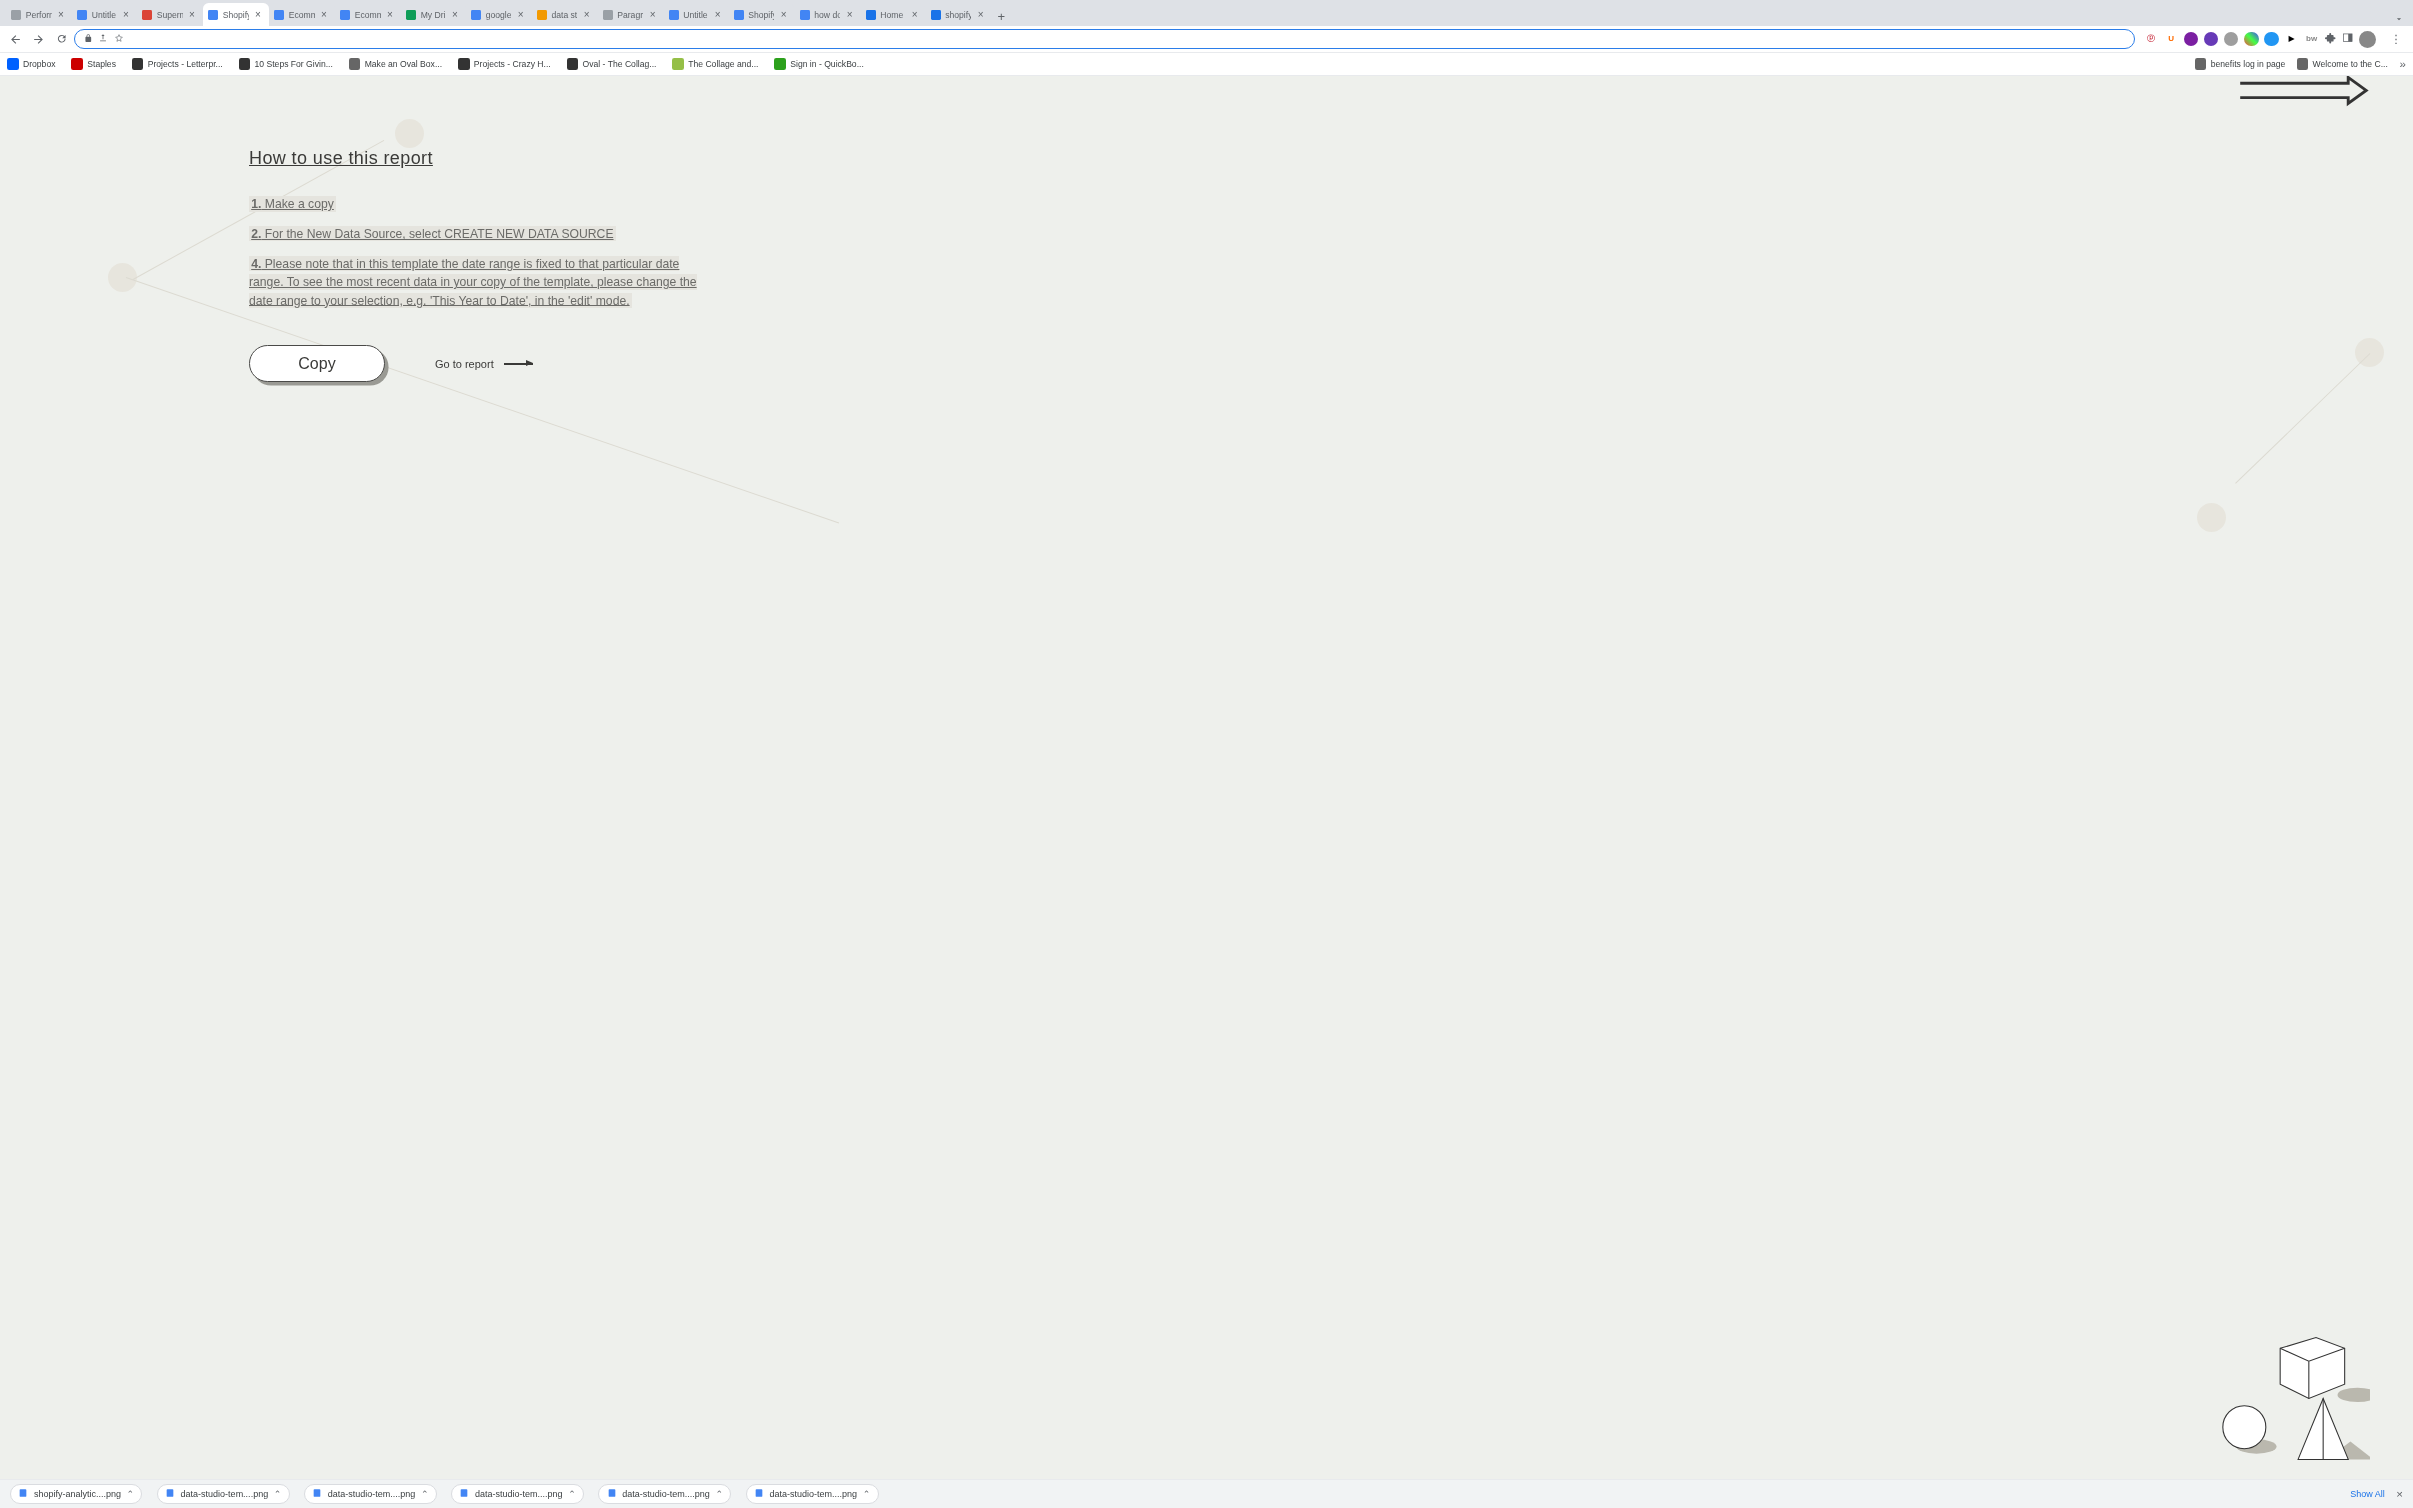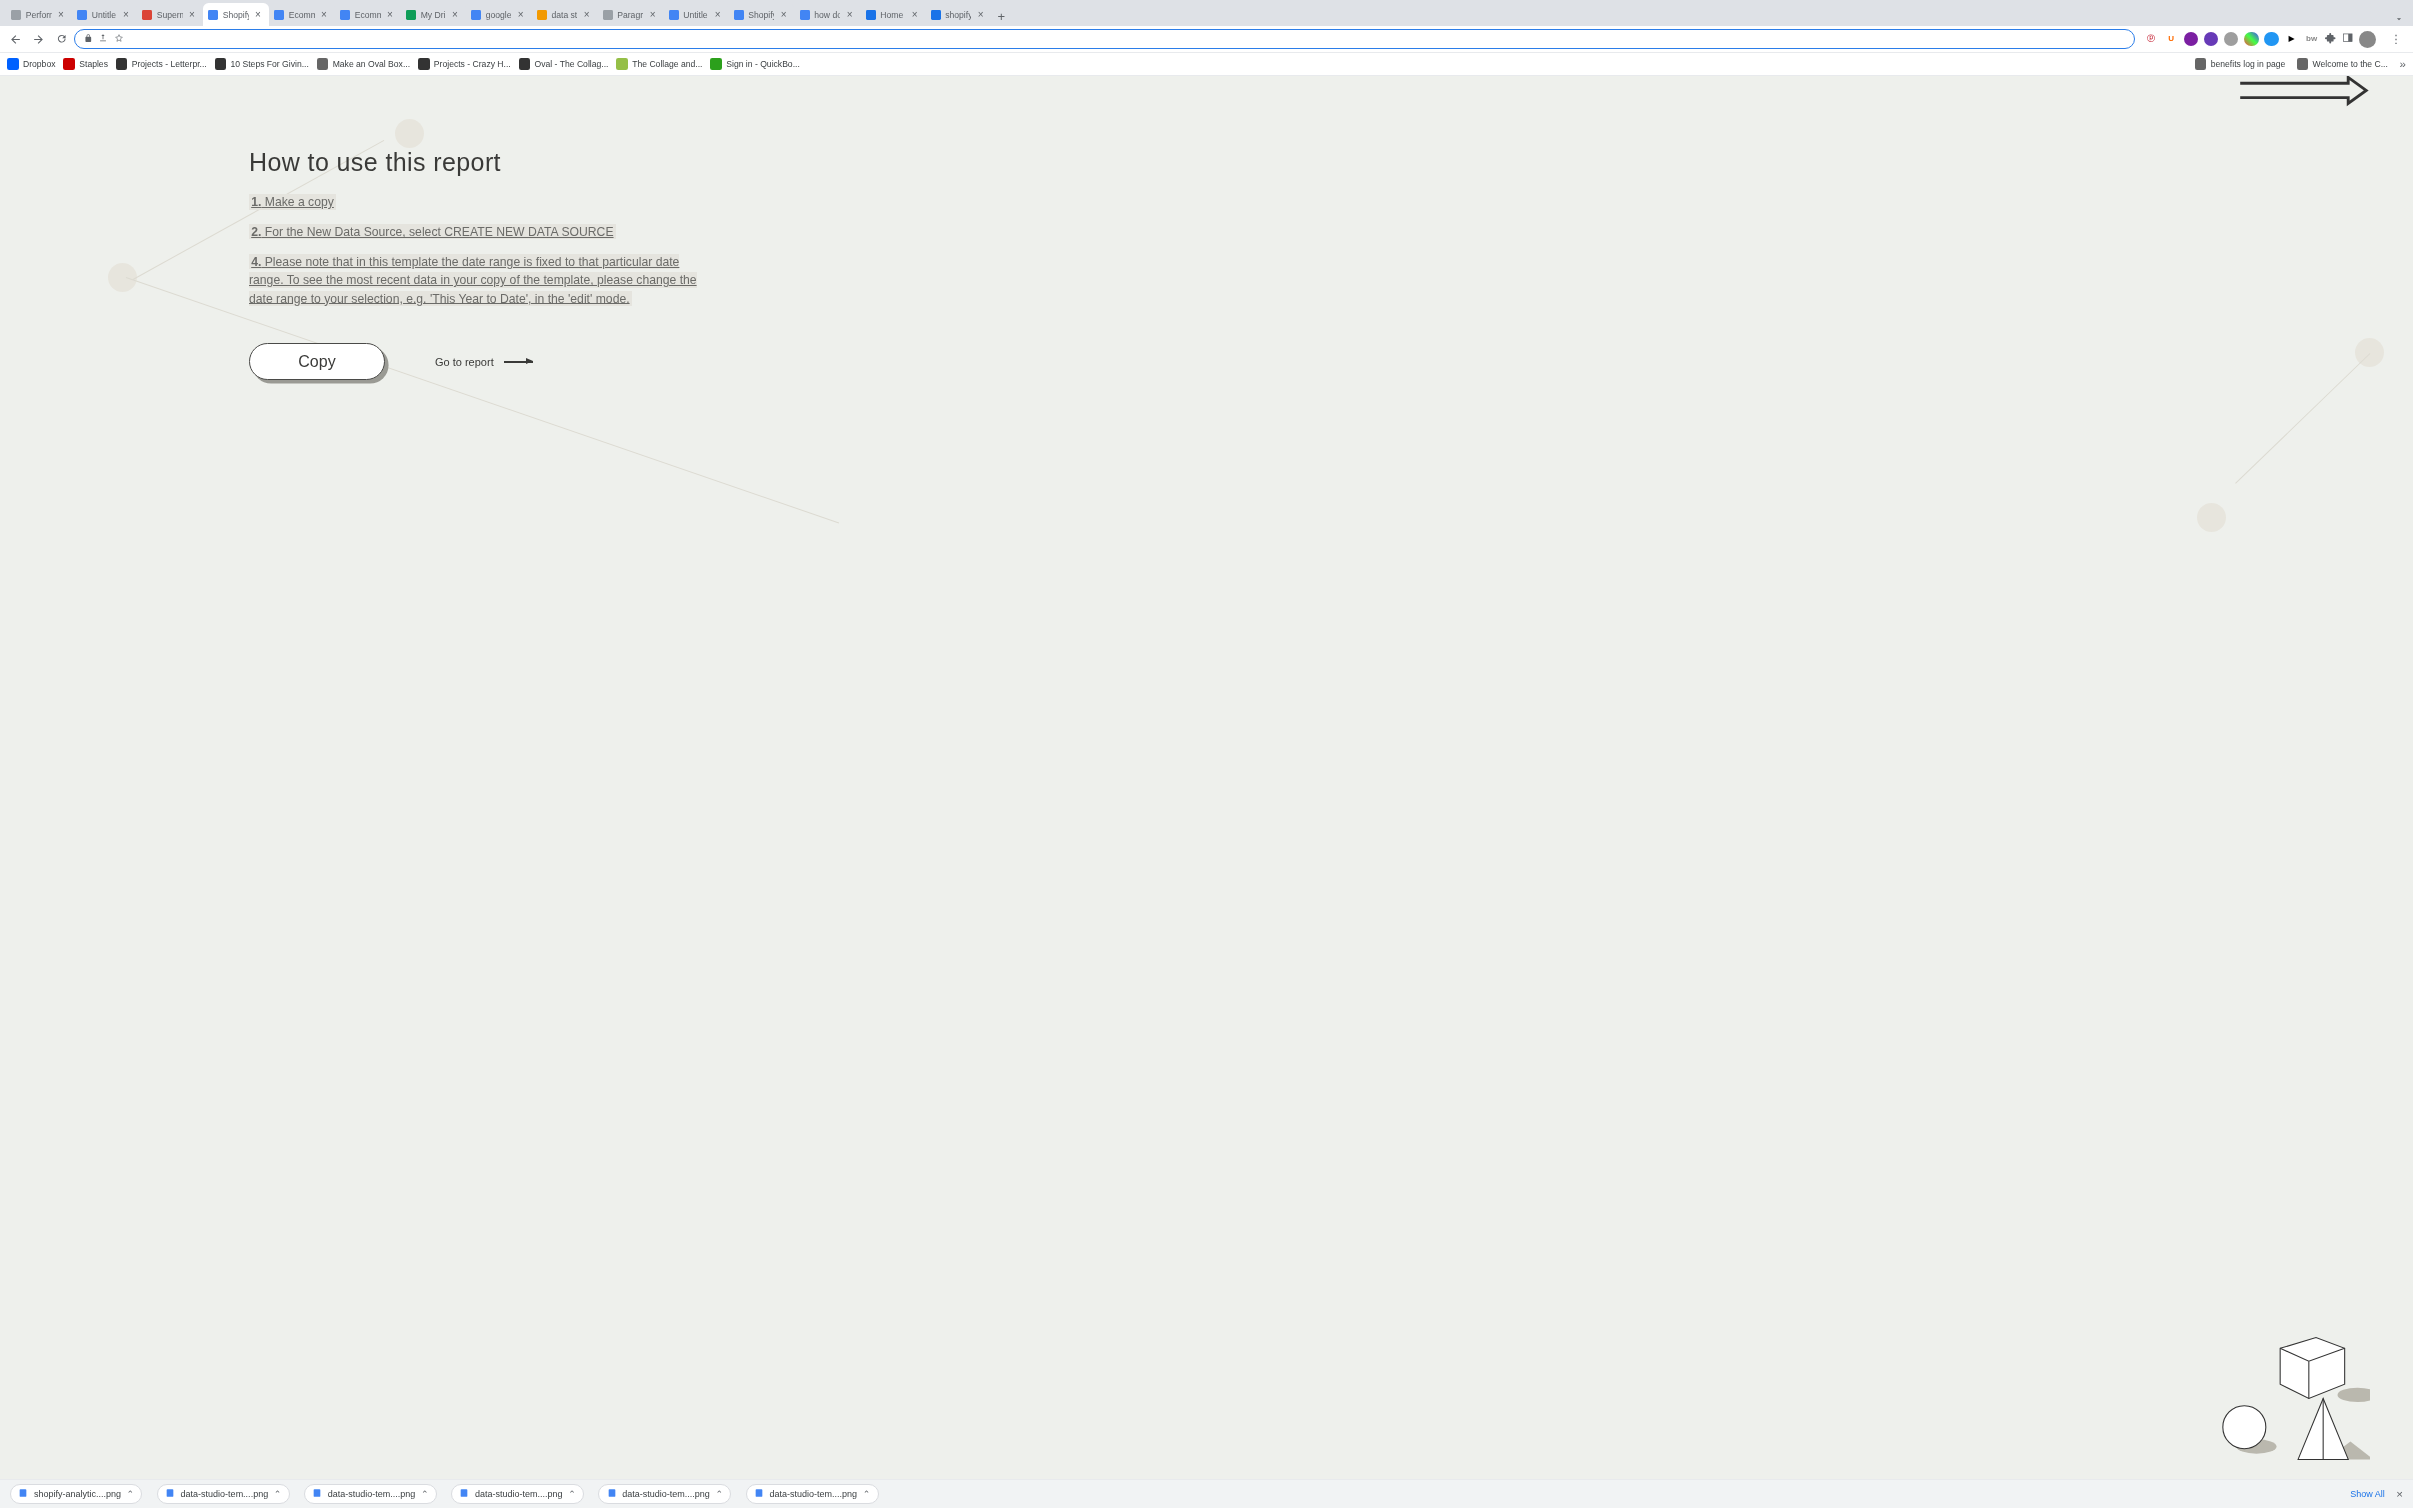--- a/index.html
+++ b/index.html
@@ -21,32 +21,32 @@
 .address-bar { flex: 1; height: 20px; background: #fff; border: 0.7px solid #2b7de9; border-radius: 10px; display: flex; align-items: center; padding: 0 8.6px; gap: 5.7px; font-size: 9.3px; color: #202124; }
 .address-lock { color: #5f6368; font-size: 8.6px; }
 .address-text { flex: 1; }
 .address-icons { display:flex; gap:5.7px; color:#5f6368; }
 .ext-icons { display:flex; gap:5.7px; padding:0 5.7px; align-items:center; }
 .ext-icon { width:14.4px; height:14.4px; border-radius:50%; display:flex; align-items:center; justify-content:center; font-size:8px; }
 .avatar { width:17px; height:17px; border-radius:50%; background:#888; }
 .menu-dots { padding:0 5.7px; color:#5f6368; }
 
 
-.bookmarks { height: 23px; background:#fff; display:flex; align-items:center; padding:0 7.2px; gap:8px; border-bottom:0.7px solid #e8eaed; font-size:8.6px; color:#3c4043; }
+.bookmarks { height: 23px; background:#fff; display:flex; align-items:center; padding:0 7.2px; gap:16px; border-bottom:0.7px solid #e8eaed; font-size:8.6px; color:#3c4043; }
 .bookmark { display:flex; align-items:center; gap:4.3px; cursor:pointer; white-space:nowrap; }
 .bm-icon { width:11.5px; height:11.5px; border-radius:2.2px; display:flex; align-items:center; justify-content:center; font-size:6.5px; color:#fff; }
 .bm-right { margin-left:auto; display:flex; gap:11.5px; align-items:flex-start; }
 .bm-more { color:#5f6368; font-size:11.5px; }
 
 
 .content { position:relative; height: calc(100vh - 26px - 27px - 23px - 29px); background:#eef0ec; overflow:hidden; }
 .decor-circle { position:absolute; border-radius:50%; background:#e7e5dd; }
 .decor-line { position:absolute; border-top:0.7px solid #dcdad1; transform-origin:left center; }
 .report-body { position:absolute; left:249px; top:72px; width:460px; }
-.report-title { font-size:25px; color:#3a3a38; font-weight:400; margin-bottom:16px; letter-spacing:0.4px; }
+.report-title { font-size:18px; color:#3a3a38; font-weight:400; margin-bottom:26px; letter-spacing:0.4px;text-decoration:underline; }
 .step { font-size:12.2px; color:#6b6b68; line-height:1.5; margin-bottom:11.5px; }
 .step .num { font-weight:700; }
 .hl { background:#e5e4de; padding:0.7px 2.2px;text-decoration:underline; }
 .actions { margin-top:36px; display:flex; align-items:center; gap:50px; }
 .copy-btn { width:136px; height:37px; border:1.4px solid #4a4a48; border-radius:18.7px; background:#fff; font-size:16px; color:#3a3a38; display:flex; align-items:center; justify-content:center; box-shadow:3.6px 3.6px 0 #9a9a94; cursor:pointer; }
 .goto { font-size:11px; color:#3a3a38; display:flex; align-items:center; gap:10px; }
 .arrow-long { width:29px; height:1.4px; background:#3a3a38; position:relative; }
 .arrow-long::after { content:''; position:absolute; right:-0.7px; top:-2.9px; border-left:7.2px solid #3a3a38; border-top:3.6px solid transparent; border-bottom:3.6px solid transparent; }
 
 

